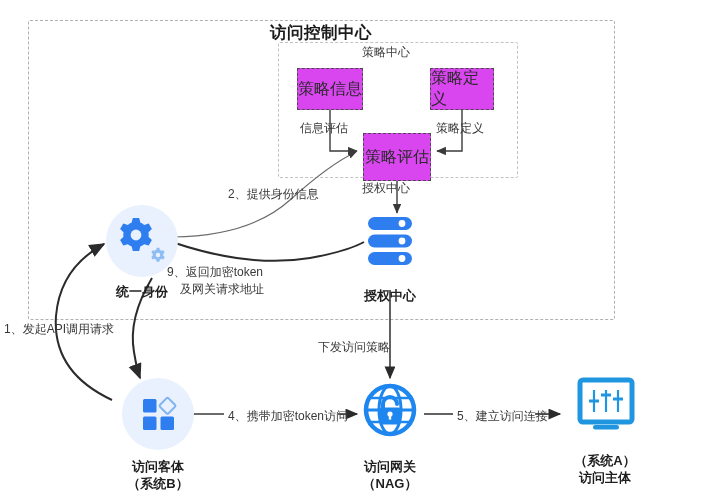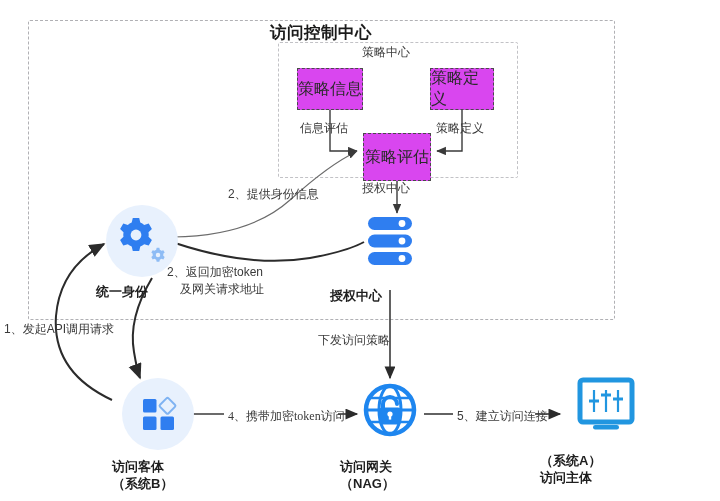--- a/index.html
+++ b/index.html
@@ -50,26 +50,26 @@
   
   .lbl{position:absolute;font-size:12px;color:#3a3a3a;white-space:nowrap;}
   .lbl.l2{font-size:12px;}
   #lbl-info-eval{left:300px;top:120px;}
   #lbl-pol-def{left:436px;top:120px;}
   #lbl-eval-res{left:362px;top:180px;}
   #lbl-step2{left:228px;top:186px;}
   #lbl-step3a{left:167px;top:264px;}
   #lbl-step3b{left:180px;top:281px;}
   #lbl-step1{left:4px;top:321px;}
-  #lbl-issue{left:318px;top:332px;}
-  #lbl-step4{left:228px;top:408px;font-family:Liberation Serif, serif;}
+  #lbl-issue{left:318px;top:339px;}
+  #lbl-step4{left:228px;top:408px;}
   #lbl-step5{left:457px;top:408px;}
 
   
-  .node{position:absolute;}
+  .node{position:absolute;text-align:center;}
   .disc{
     position:relative;width:72px;height:72px;border-radius:50%;
     background:#e8f1fd;margin:0 auto;
   }
   .node-cap{
     margin-top:6px;font-size:13px;font-weight:bold;color:#1f1f1f;
     line-height:17px;white-space:nowrap;
   }
   #node-identity{left:96px;top:205px;width:92px;}
   #node-auth{left:330px;top:205px;width:120px;}
@@ -126,21 +126,21 @@
 
   <div class="pbox" id="pbox-info">策略信息</div>
   <div class="pbox" id="pbox-def">策略定义</div>
   <div class="pbox" id="pbox-eval">策略评估</div>
 
   <div class="lbl" id="lbl-info-eval">信息评估</div>
   <div class="lbl" id="lbl-pol-def">策略定义</div>
   <div class="lbl" id="lbl-eval-res">授权中心</div>
 
   <div class="lbl l2" id="lbl-step2">2、提供身份信息</div>
-  <div class="lbl l2" id="lbl-step3a">2、返回加密token</div>
+  <div class="lbl l2" id="lbl-step3a">9、返回加密token</div>
   <div class="lbl l2" id="lbl-step3b">及网关请求地址</div>
   <div class="lbl l2" id="lbl-step1">1、发起API调用请求</div>
   <div class="lbl" id="lbl-issue">下发访问策略</div>
   <div class="lbl l2" id="lbl-step4">4、携带加密token访问</div>
   <div class="lbl l2" id="lbl-step5">5、建立访问连接</div>
 
   <div class="node" id="node-identity">
     <div class="disc">
       <svg width="72" height="72" viewBox="0 0 72 72">
         <g transform="translate(30,30)">

